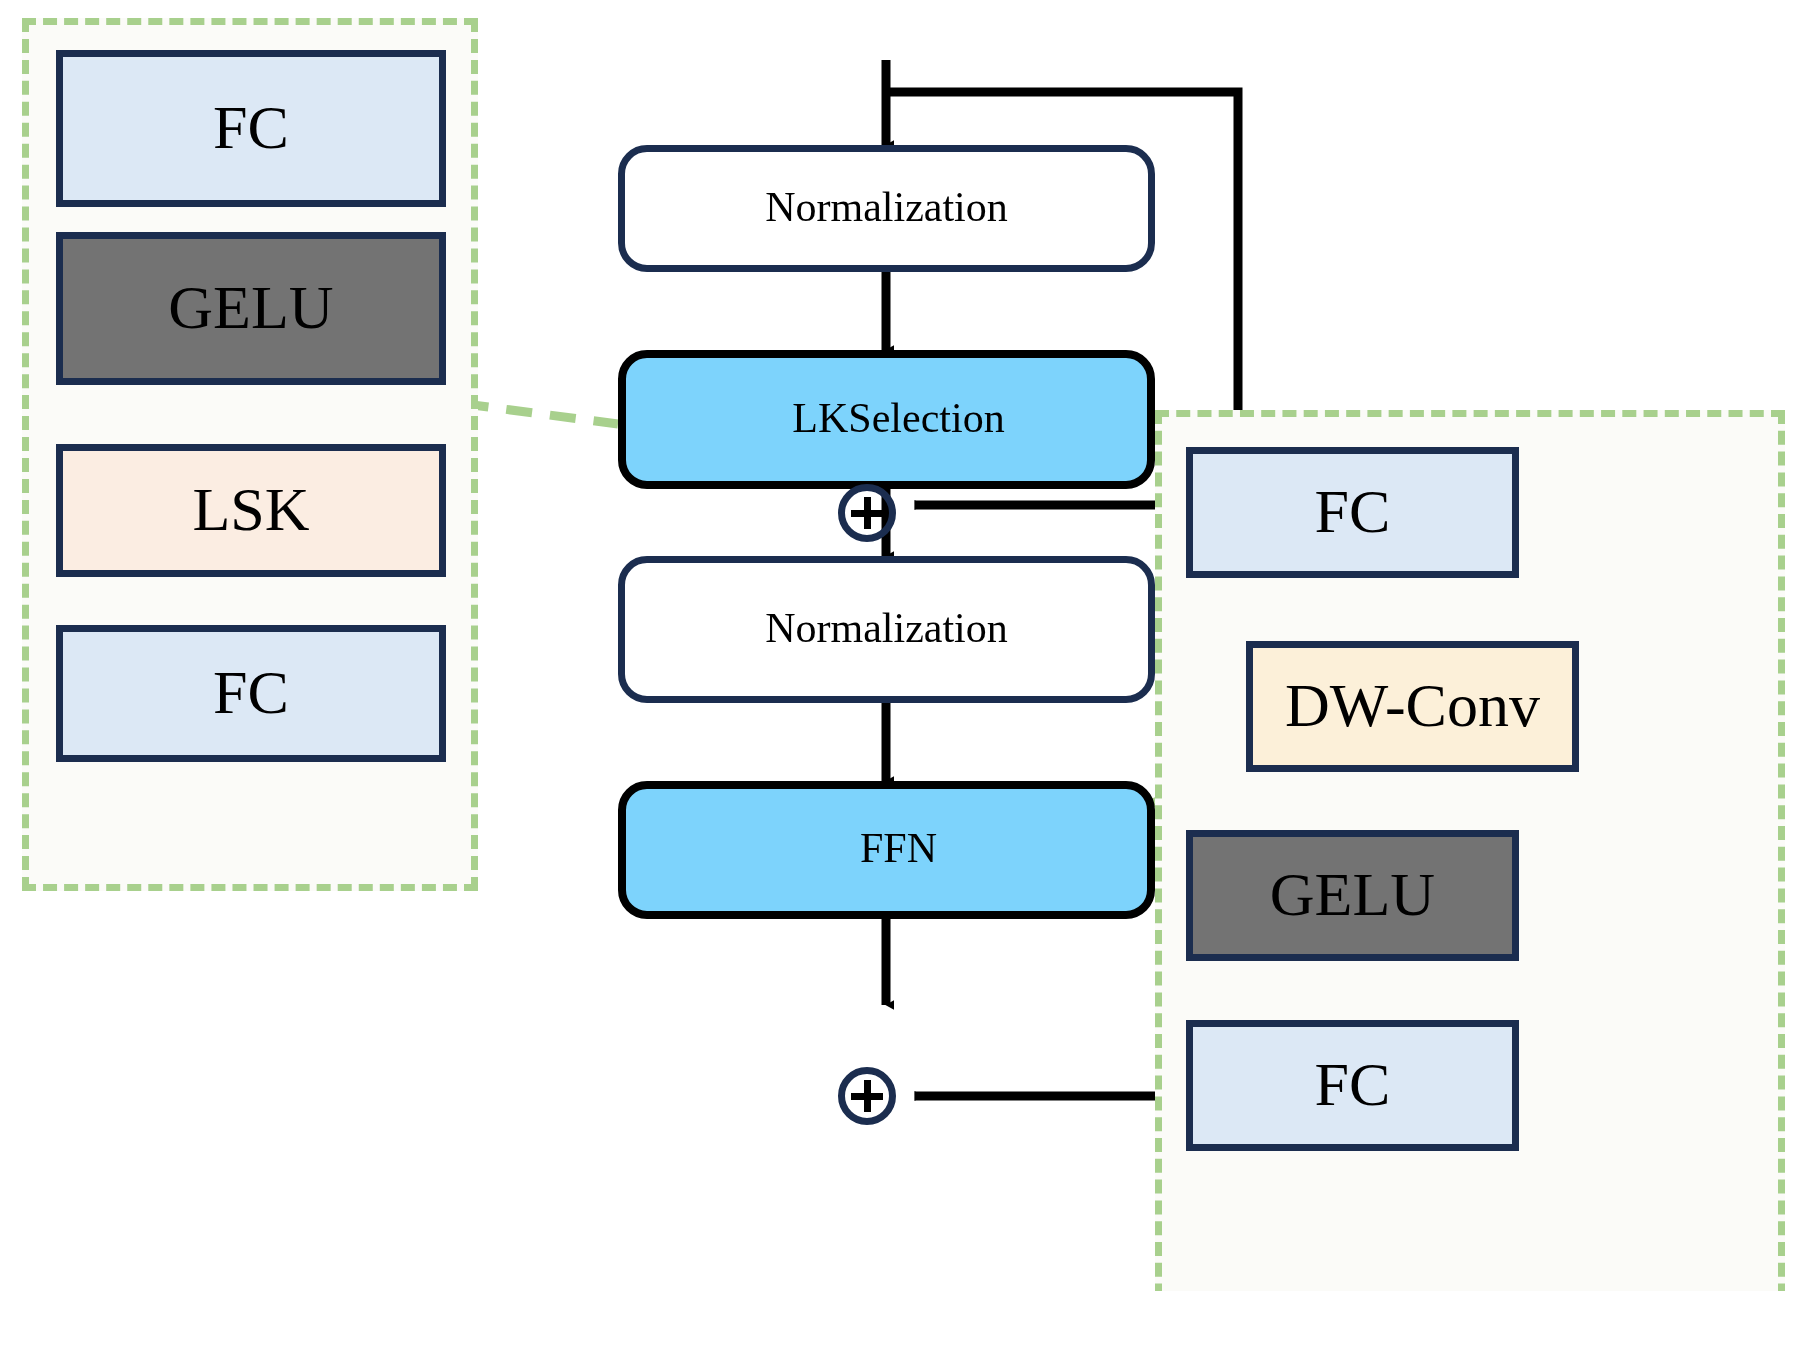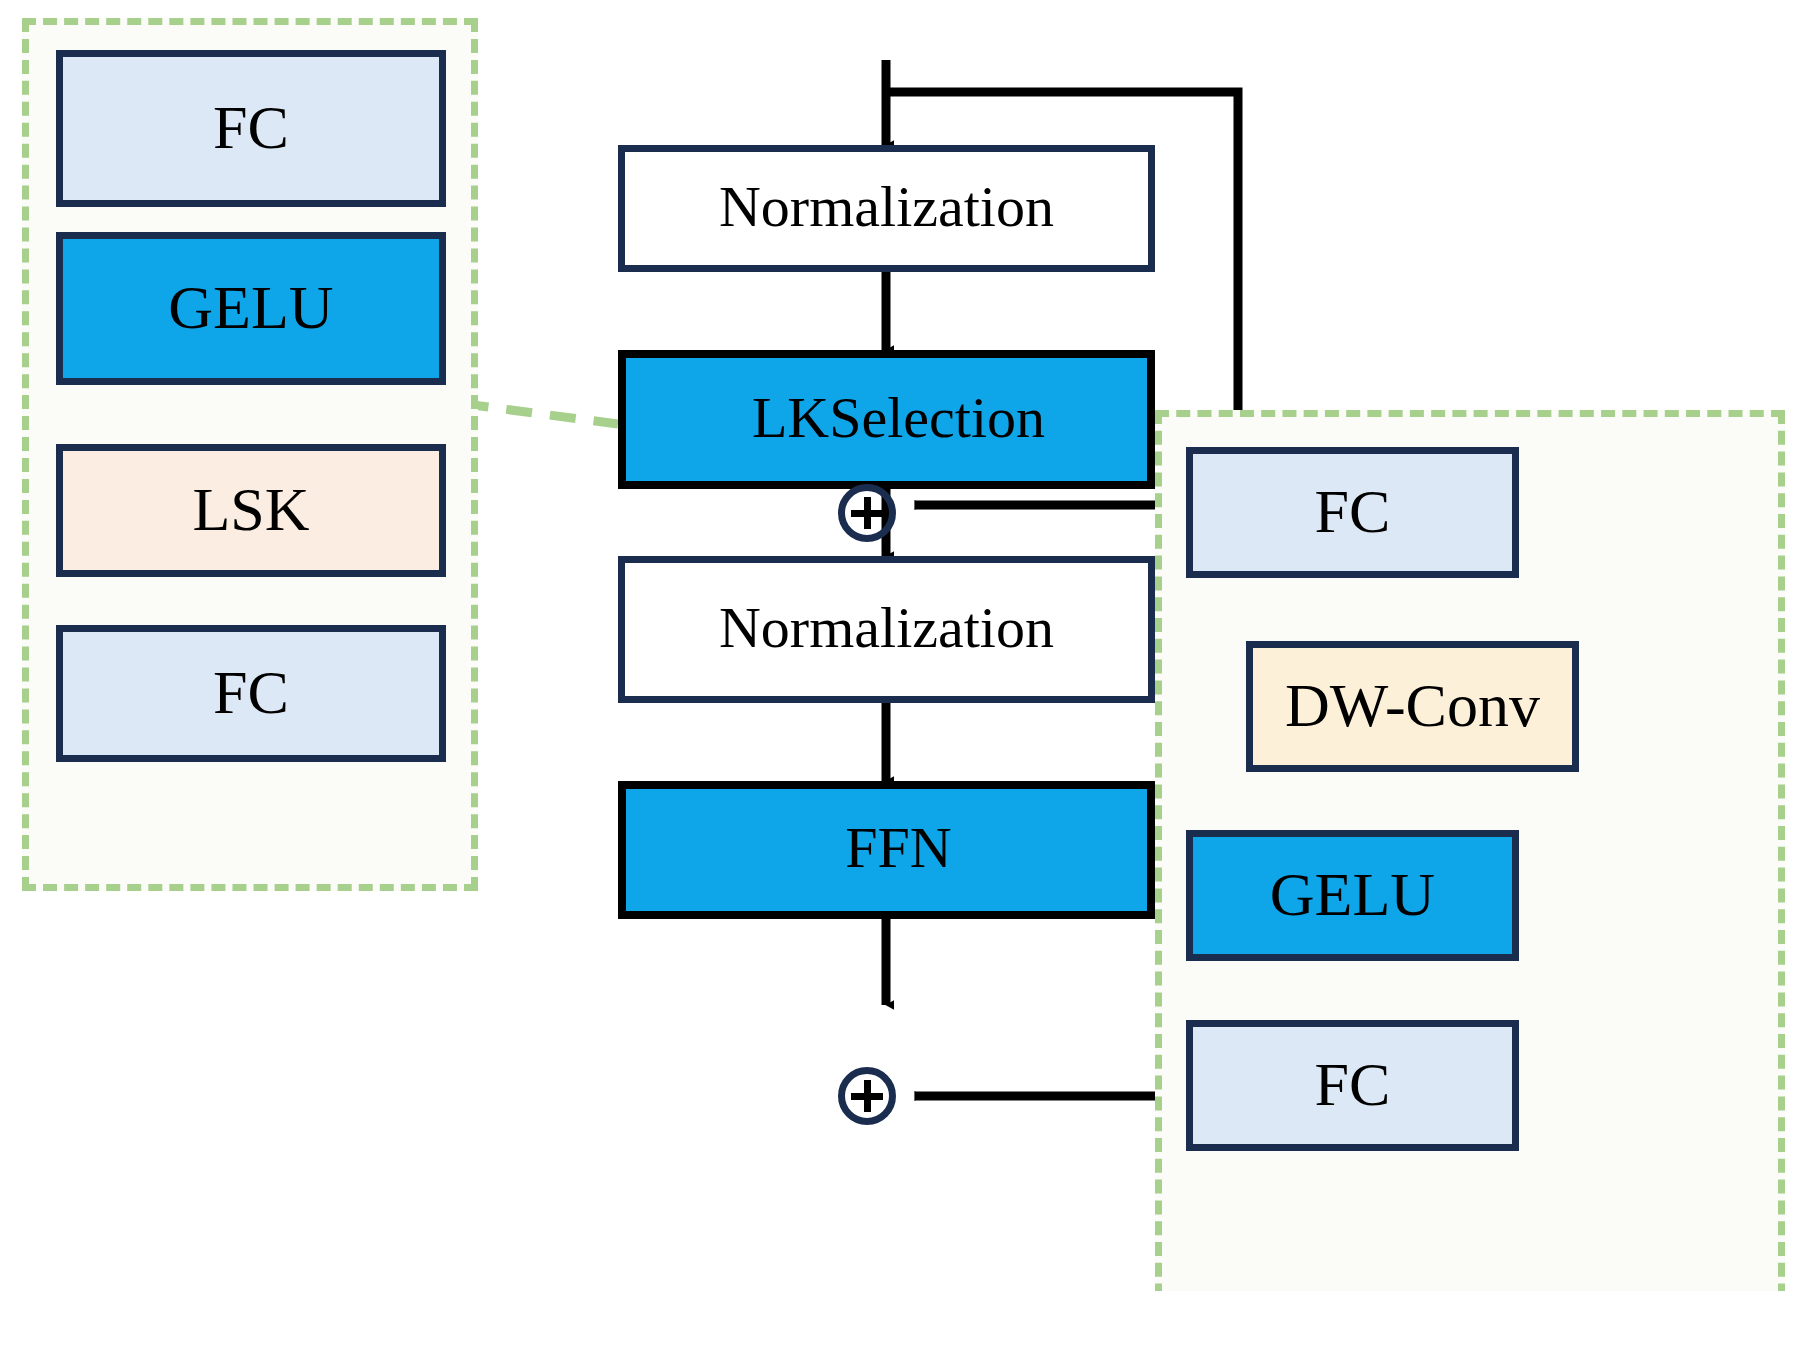--- a/index.html
+++ b/index.html
@@ -49,29 +49,29 @@
   .node .lbl {
     display: block;
     transform: translateY(-2px);
   }
 
   
   .bd-navy { border: 7px solid #1b2d4f; }
   .bd-black { border: 8px solid #000000; }
 
   .fill-blue   { background: #dce8f5; }
-  .fill-white  { background: #0ea5e9; }
+  .fill-white  { background: #737373; }
   .fill-peach  { background: #fbede2; }
-  .fill-green  { background: #0ea5e9; padding-left: 24px; }
+  .fill-green  { background: #7dd3fc; padding-left: 24px; }
   .fill-cream  { background: #fcf0d9; }
   .fill-plain  { background: #ffffff; }
 
   
   .fs-lg { font-size: 62px; }
-  .fs-md { font-size: 58px; }
+  .fs-md { font-size: 42px; border-radius: 29px; }
 
   
   .oplus {
     position: absolute;
     box-sizing: border-box;
     border: 7px solid #1b2d4f;
     border-radius: 50%;
     background: transparent;
   }
   .oplus::before,

